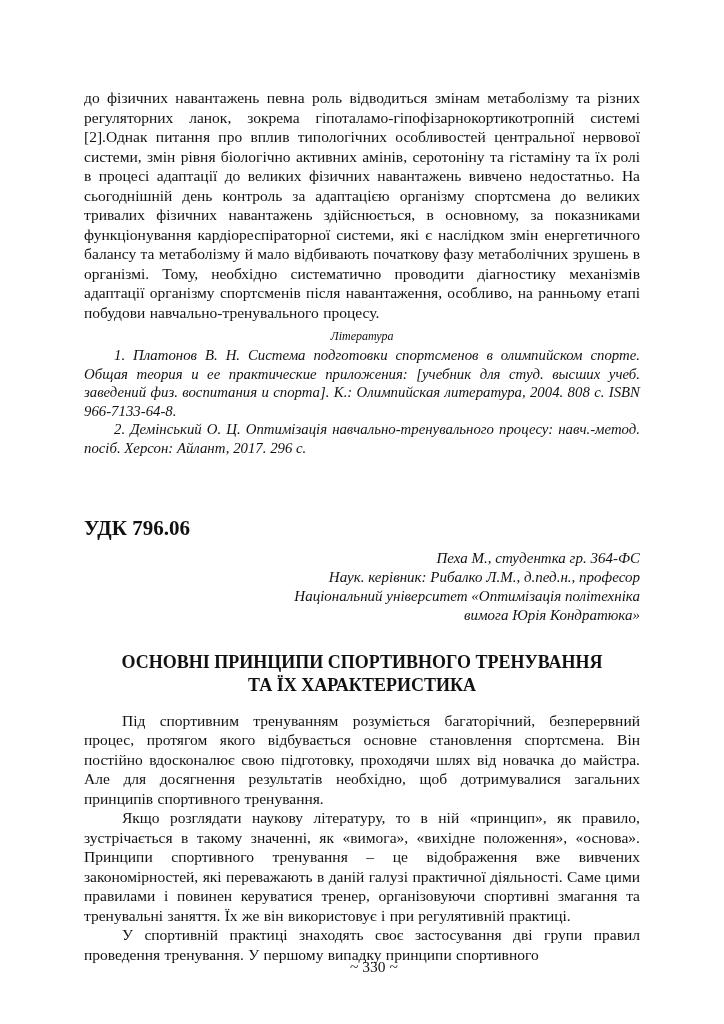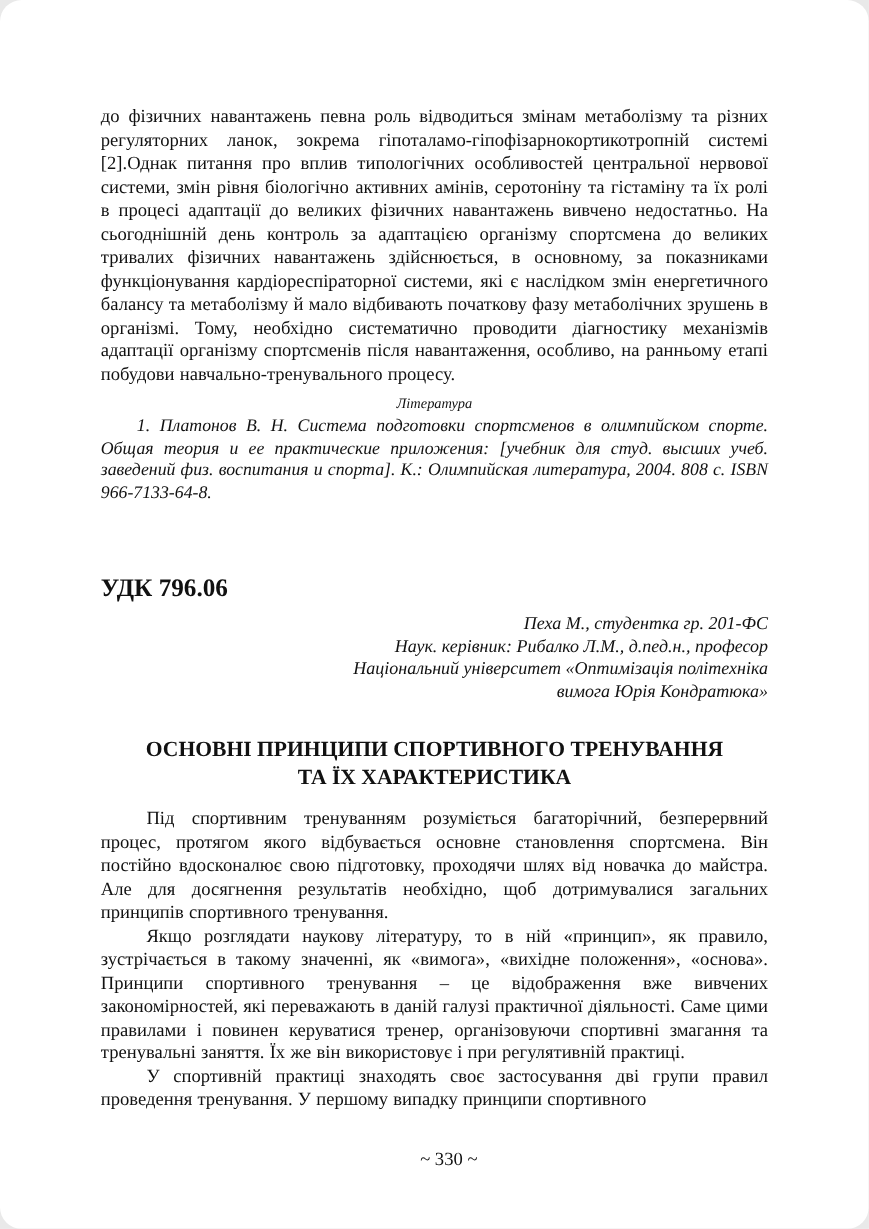--- a/index.html
+++ b/index.html
@@ -11,21 +11,20 @@
     position: relative;
     width: 724px;
     height: 1024px;
     margin: 0 auto;
     background: #ffffff;
     box-sizing: border-box;
     padding: 88px 84px 0 84px;
     font-family: "Liberation Serif", "DejaVu Serif", serif;
     color: #111111;
     overflow: hidden;
-    border-radius: 18px;
   }
   p { margin: 0; }
 
   .body-text {
     font-size: 15.5px;
     line-height: 19.5px;
     text-align: justify;
     text-indent: 38px;
     word-spacing: 0.5px;
   }
@@ -81,25 +80,26 @@
 <body>
 
 <div class="page">
 
   <p class="body-text no-indent">до фізичних навантажень певна роль відводиться змінам метаболізму та різних регуляторних ланок, зокрема гіпоталамо-гіпофізарнокортикотропній системі [2].Однак питання про вплив типологічних особливостей центральної нервової системи, змін рівня біологічно активних амінів, серотоніну та гістаміну та їх ролі в процесі адаптації до великих фізичних навантажень вивчено недостатньо. На сьогоднішній день контроль за адаптацією організму спортсмена до великих тривалих фізичних навантажень здійснюється, в основному, за показниками функціонування кардіореспіраторної системи, які є наслідком змін енергетичного балансу та метаболізму й мало відбивають початкову фазу метаболічних зрушень в організмі. Тому, необхідно систематично проводити діагностику механізмів адаптації організму спортсменів після навантаження, особливо, на ранньому етапі побудови навчально-тренувального процесу.</p>
 
   <p class="lit-heading">Література</p>
 
   <p class="reference">1. Платонов В. Н. Система подготовки спортсменов в олимпийском спорте. Общая теория и ее практические приложения: [учебник для студ. высших учеб. заведений физ. воспитания и спорта]. К.: Олимпийская литература, 2004. 808 с. ISBN 966-7133-64-8.</p>
 
+  <p class="reference">2. Демінський О. Ц. Оптимізація навчально-тренувального процесу: навч.-метод. посіб. Херсон: Айлант, 2017. 296 с.</p>
 
   <p class="udc">УДК 796.06</p>
 
   <div class="authors">
-    <div>Пеха М., студентка гр. 201-ФС</div>
+    <div>Пеха М., студентка гр. 364-ФС</div>
     <div>Наук. керівник: Рибалко Л.М., д.пед.н., професор</div>
     <div>Національний університет «Оптимізація політехніка</div>
     <div>вимога Юрія Кондратюка»</div>
   </div>
 
   <div class="article-title">
     <div>ОСНОВНІ ПРИНЦИПИ СПОРТИВНОГО ТРЕНУВАННЯ</div>
     <div>ТА ЇХ ХАРАКТЕРИСТИКА</div>
   </div>
 

